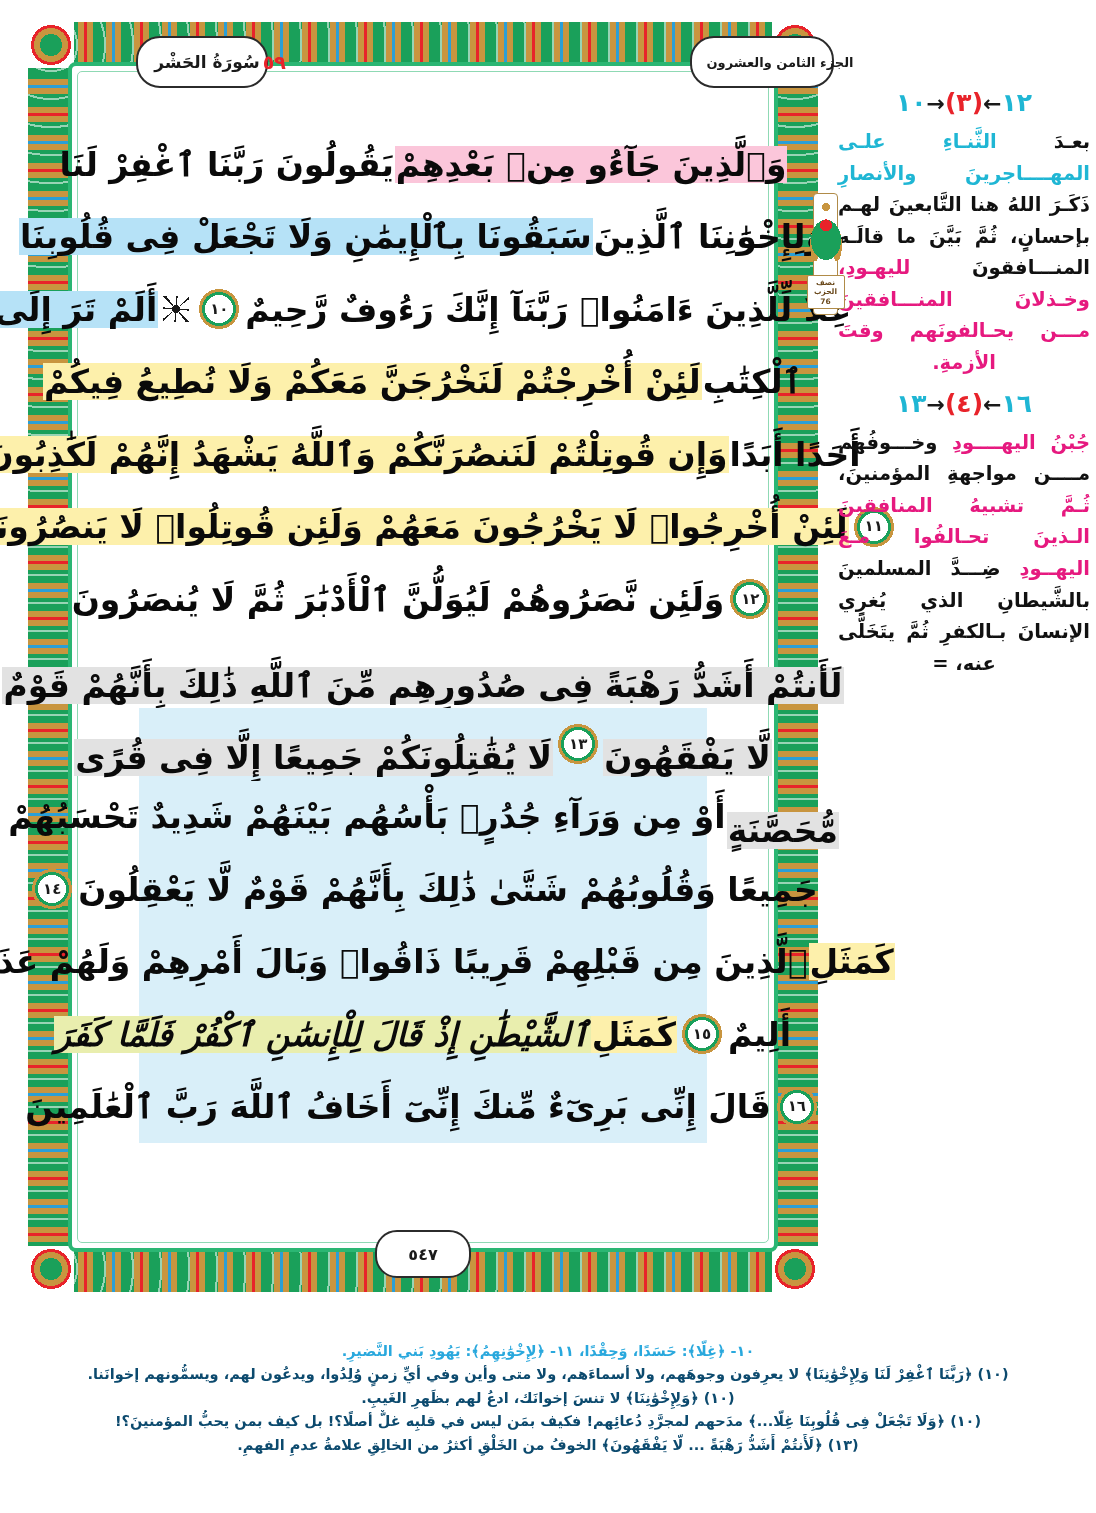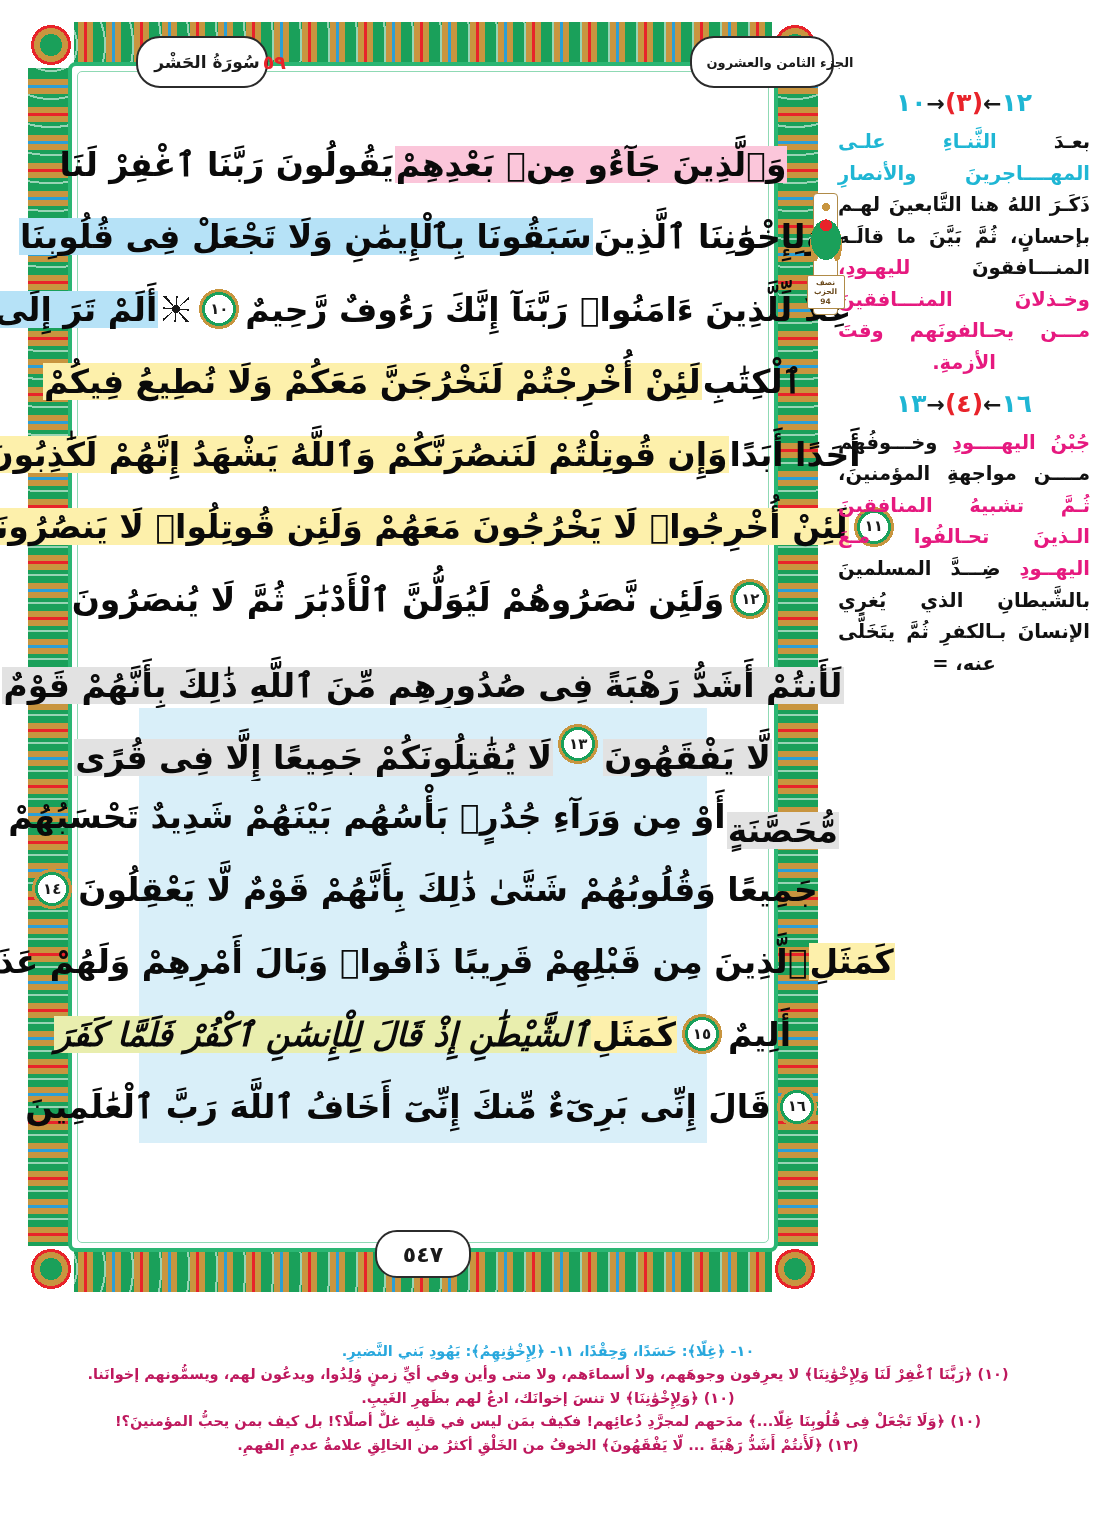--- a/index.html
+++ b/index.html
@@ -99,21 +99,21 @@
   #surah-num-text{font-size:19px;color:#e8232a;margin-left:3px;font-weight:700;}
   #juz-text{font-size:13px;letter-spacing:-0.5px;}
 
   
   #page-number-badge{
     position:absolute;left:50%;transform:translateX(-50%);
     bottom:14px;width:92px;height:44px;
     background:#ffffff;border:2.2px solid #2b2b2b;border-radius:22px;
     display:flex;align-items:center;justify-content:center;z-index:6;
   }
-  #page-number-text{font-size:22px;font-weight:700;color:#1a1a1a;}
+  #page-number-text{font-size:16px;font-weight:700;color:#1a1a1a;}
 
   
   #quran-text{
     position:absolute;left:55px;top:52px;right:55px;bottom:52px;
     padding:10px 12px 0 12px;
     box-sizing:border-box;
     direction:rtl;text-align:center;
   }
   .ayah-line{
     position:relative;
@@ -214,21 +214,21 @@
   
   #footnotes{
     position:absolute;left:14px;top:1300px;width:1068px;
     direction:rtl;font-family:"DejaVu Sans","Liberation Sans",sans-serif;margin-top:40px;
   }
   .fn-line{
     font-size:14.5px;font-weight:700;line-height:1.62;
     text-align:center;white-space:nowrap;overflow:hidden;
   }
   .fn-gharib{color:#29a8dd;}
-  .fn-pink{color:#be185d;}
+  .fn-pink{color:#0c4a6e;}
 </style>
 </head>
 <body>
 
 <div id="page-frame">
 
   <div class="band-h" id="band-top">
     <div class="band-overlay-h"></div>
   </div>
   <div class="band-h" id="band-bottom">
@@ -344,21 +344,21 @@
         </div>
       </div>
   </div>
 </div>
 
 <div id="hizb-marker">
   <div id="hizb-ornament"></div>
   <div id="hizb-box">
     <span class="hizb-txt">نصف</span>
     <span class="hizb-txt">الحزب</span>
-    <span class="hizb-txt">94</span>
+    <span class="hizb-txt">76</span>
   </div>
 </div>
 
 <div id="sidebar">
     <div class="sb-range"><span class="rng-to">١٢</span><span class="rng-arrow">←</span><span class="rng-mid">(٣)</span><span class="rng-arrow">→</span><span class="rng-from">١٠</span></div>
     <div class="sb-para"><span class="t-black">بعـدَ </span><span class="t-blue">الثَّنـاءِ علـى المهــــاجرينَ والأنصارِ </span><span class="t-black">ذَكَـرَ اللهُ هنا التَّابعينَ لهـم بإحسانٍ، ثُمَّ بَيَّنَ ما قالَـه المنـــافقونَ </span><span class="t-pink">لليهـودِ، وخـذلانَ المنـــافقينَ مـــن يحـالفونَهم وقتَ الأزمةِ.</span></div>
     <div class="sb-range"><span class="rng-to">١٦</span><span class="rng-arrow">←</span><span class="rng-mid">(٤)</span><span class="rng-arrow">→</span><span class="rng-from">١٣</span></div>
     <div class="sb-para"><span class="t-pink">جُبْنُ اليهــــودِ </span><span class="t-black">وخـــوفُهم مــــن مواجهةِ المؤمنينَ، </span><span class="t-pink">ثُـمَّ تشبيهُ المنافقينَ الـذينَ تحـالفُوا مـعَ اليهــودِ </span><span class="t-black">ضِـــدَّ المسلمينَ بالشَّيطانِ الذي يُغرِي الإنسانَ بـالكفرِ ثُمَّ يتَخَلَّى عنه، =</span></div>
   </div>
 

